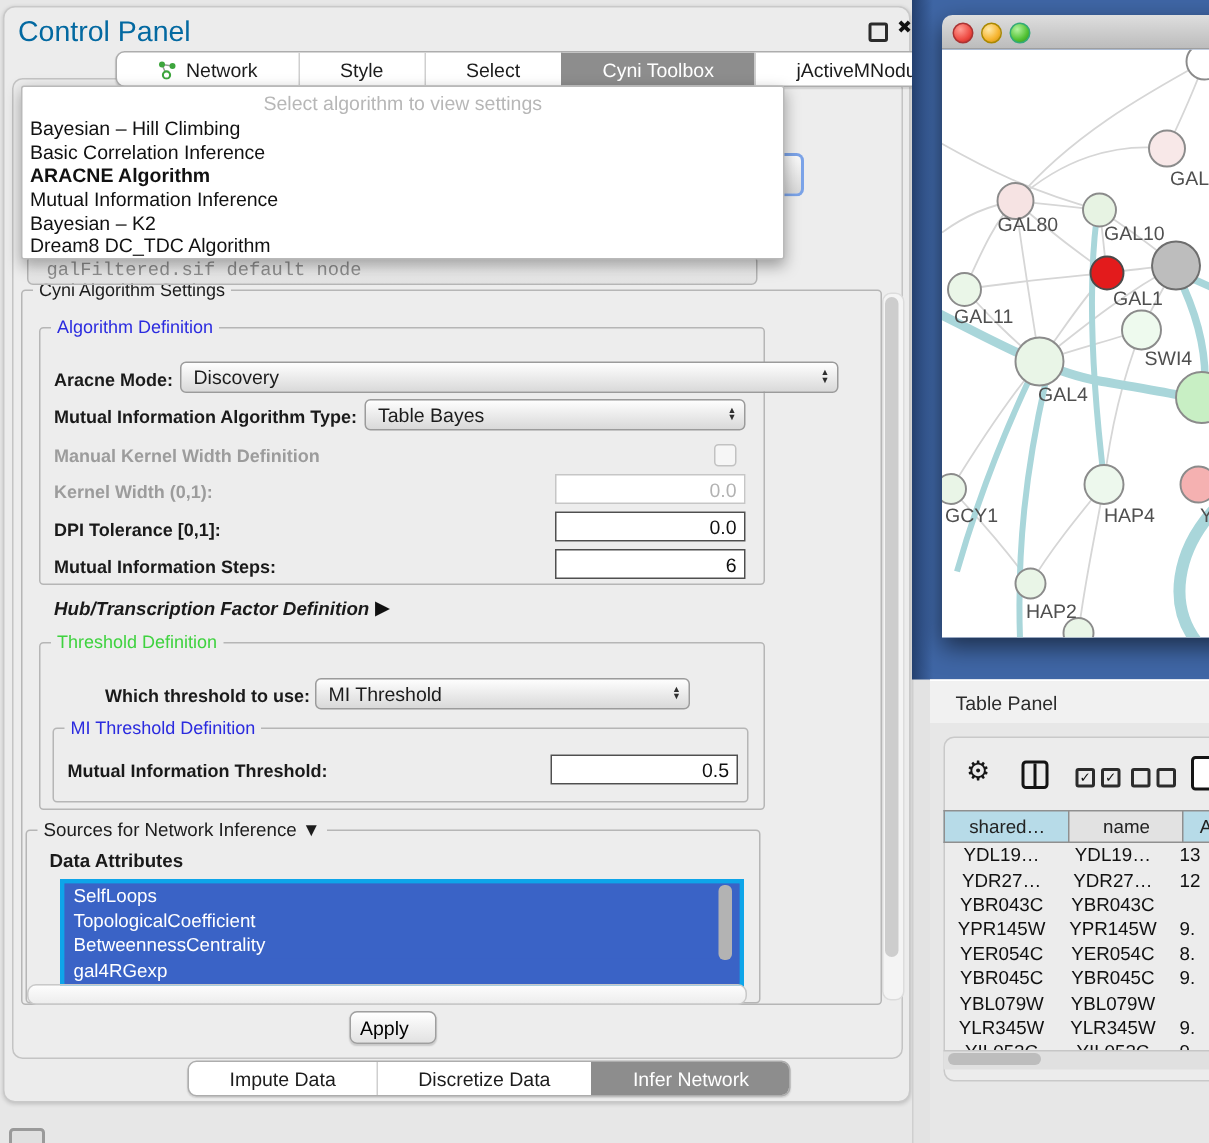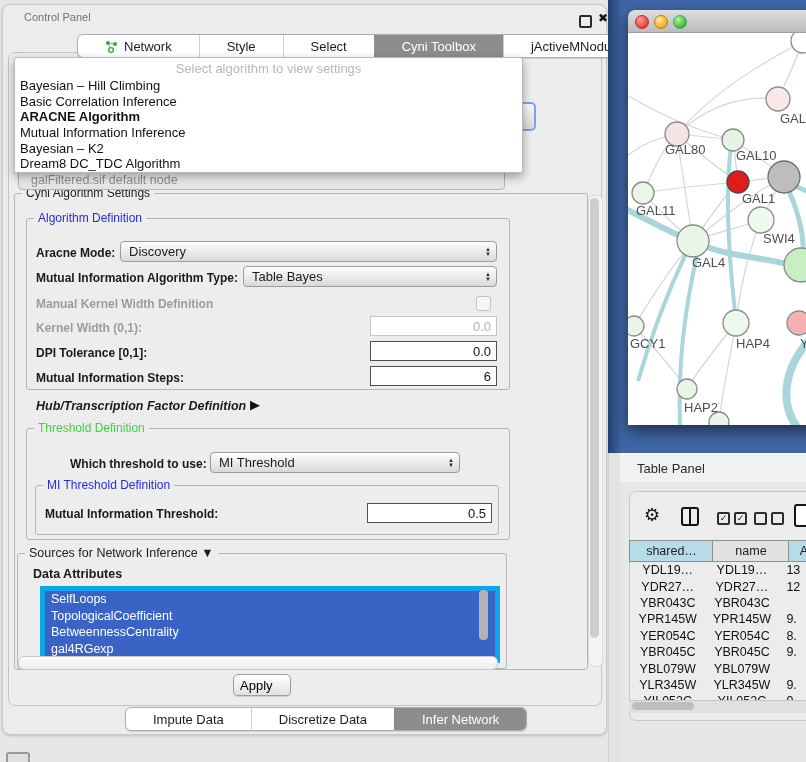--- a/index.html
+++ b/index.html
@@ -5,21 +5,21 @@
   html,body{margin:0;padding:0;background:#cfcfcf;}
   .screen{position:relative;width:806px;height:762px;overflow:hidden;background:#e7e7e7;
           font-family:"Liberation Sans","DejaVu Sans",sans-serif;color:#1c1c1c;}
   .abs{position:absolute;}
   .nowrap{white-space:nowrap;}
 
   
   .cp-frame{position:absolute;left:2px;top:4px;width:603px;height:729px;background:#ececec;
             border:1px solid #c9c9c9;border-radius:8px;box-shadow:0 1px 3px rgba(0,0,0,.18);}
   .cp-titlebar{position:absolute;left:0;top:6px;width:608px;height:24px;}
-  .cp-title{position:absolute;left:24px;top:5px;font-size:11px;color:#737373;}
+  .cp-title{position:absolute;left:12px;top:5px;font-size:19px;color:#0369a1;}
   .float-btn{position:absolute;left:579px;top:9px;width:9px;height:9px;border:2px solid #2b2b2b;border-radius:2px;}
   .close-btn{position:absolute;left:598px;top:5px;font-size:12px;font-weight:bold;color:#111;}
 
   .inner-panel{position:absolute;left:8px;top:52px;width:592px;height:652px;background:#ededed;
                border:1px solid #c4c4c4;border-radius:7px;}
 
   .seg-strip{position:absolute;display:flex;height:22px;background:#fff;border:1px solid #adadad;
              border-radius:6px;overflow:hidden;font-size:13px;align-items:stretch;box-shadow:0 1px 1px rgba(0,0,0,.12);}
   .seg{display:flex;align-items:center;padding:0 27px;border-left:1px solid #cfcfcf;cursor:default;}
   .seg:first-child{border-left:none;}
@@ -32,21 +32,21 @@
   .popup-hint{position:absolute;left:0;top:3px;width:100%;text-align:center;font-size:13px;color:#b7b7b7;}
   .popup-items{position:absolute;left:0;top:20px;width:100%;}
   .popup-item{height:15.7px;line-height:15.7px;padding-left:5px;font-size:13px;color:#111;}
   .popup-item.bold{font-weight:bold;}
 
   .combo-fragment{position:absolute;left:521px;top:102px;width:13px;height:25px;z-index:40;
                   border:2px solid #7ba3e8;border-left:none;border-radius:0 5px 5px 0;
                   background:linear-gradient(#fafafa,#d8d8d8);}
   .netcombo-sliver{position:absolute;left:18px;top:170px;width:487px;height:20px;z-index:5;
                    border:1px solid #b5b5b5;border-radius:4px;background:linear-gradient(#f7f7f7,#e2e2e2);
-                   font-size:12.5px;color:#8f8f8f;line-height:19px;padding-left:12px;box-sizing:border-box;}
+                   font-size:12.5px;color:#8f8f8f;line-height:19px;padding-left:12px;box-sizing:border-box;font-family:Liberation Mono, monospace;}
 
   
   .group{position:absolute;border:1px solid #b6b6b6;border-radius:3px;}
   .group-label{position:absolute;top:-8px;left:7px;background:#ededed;padding:0 4px;font-size:12px;white-space:nowrap;}
   .gl-blue{color:#2b2bdf;}
   .gl-green{color:#3fd23f;}
 
   .flabel{position:absolute;font-size:12px;font-weight:bold;white-space:nowrap;color:#1a1a1a;}
   .flabel.dis{color:#9c9c9c;}
 
@@ -57,21 +57,21 @@
                  justify-content:center;padding:0 5px;font-size:6px;line-height:5px;color:#2e2e2e;}
 
   .tfield{position:absolute;height:18px;border:1px solid #4f4f4f;background:#fff;font-size:13px;
           text-align:right;padding:0 5px;font-family:inherit;color:#111;}
   .tfield.dis{border-color:#c6c6c6;color:#b2b2b2;}
   .checkbox{position:absolute;width:13px;height:13px;border:1px solid #c2c2c2;border-radius:3px;background:#f6f6f6;}
 
   .arrow-glyph{position:absolute;color:#111;}
 
   .listbox{position:absolute;left:40px;top:586px;width:450px;height:67px;overflow:hidden;
-           border:5px solid #0ea5e9;background:#3a63c6;}
+           border:3px solid #0ea5e9;background:#3a63c6;}
   .selrow{height:16.5px;line-height:16.5px;background:#3a63c6;color:#fff;font-size:12.5px;padding-left:6px;}
   .list-vthumb{position:absolute;left:479px;top:590px;width:9px;height:50px;background:#b3b3b3;border-radius:4px;}
   .hscroll{position:absolute;left:18px;top:656px;width:478px;height:12px;border:1px solid #c9c9c9;
            border-radius:6px;background:linear-gradient(#fdfdfd,#ededed);}
 
   .vscrollbar{position:absolute;left:588px;top:195px;width:13px;height:470px;background:#f4f4f4;
               border:1px solid #dcdcdc;border-radius:6px;}
   .vscroll-thumb{position:absolute;left:1px;top:2px;width:9px;height:440px;background:#cdcdcd;border-radius:5px;}
 
   .push-btn{position:absolute;height:22px;border:1px solid #9f9f9f;border-radius:5px;
@@ -180,21 +180,21 @@
 
   <div class="group" style="left:14px;top:193px;width:572px;height:475px;">
     <span class="group-label">Cyni Algorithm Settings</span>
   </div>
 
   <div class="group" style="left:26px;top:218px;width:482px;height:170px;">
     <span class="group-label gl-blue">Algorithm Definition</span>
   </div>
 
   <span class="flabel" style="left:36px;top:246px;">Aracne Mode:</span>
-  <div class="combo" style="left:120px;top:241px;width:377px;gap:36px;">
+  <div class="combo" style="left:120px;top:241px;width:439px;gap:36px;">
     <span>Discovery</span>
     <span class="arrows">
       <span>▲</span>
         <span>▼</span>
     </span>
   </div>
 
   <span class="flabel" style="left:36px;top:271px;">Mutual Information Algorithm Type:</span>
   <div class="combo" style="left:243px;top:266px;width:254px;">
     <span>Table Bayes</span>

